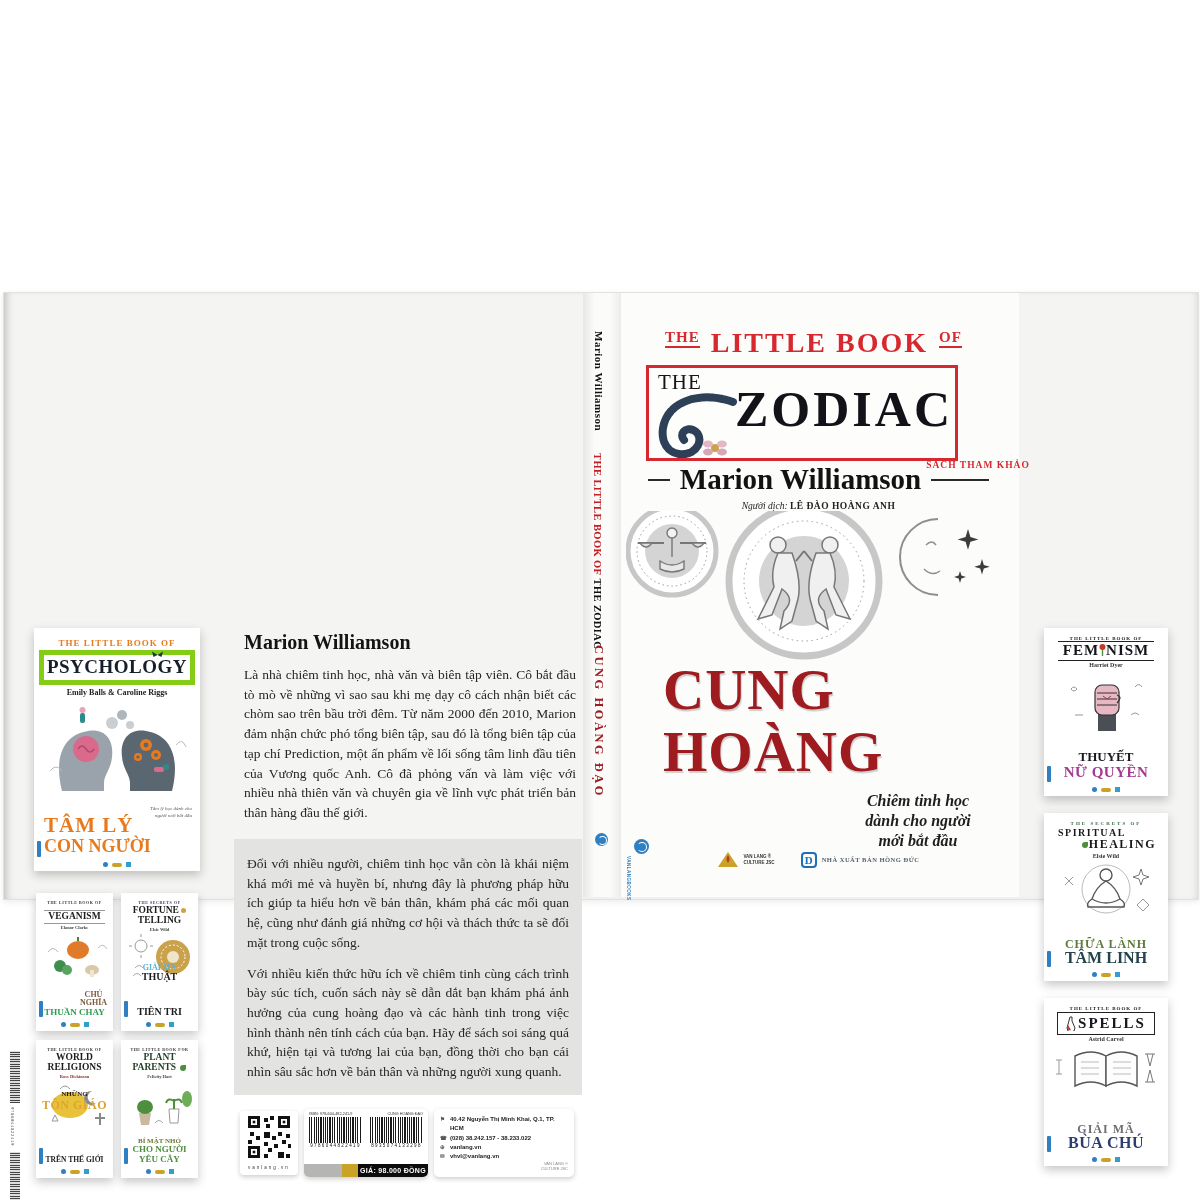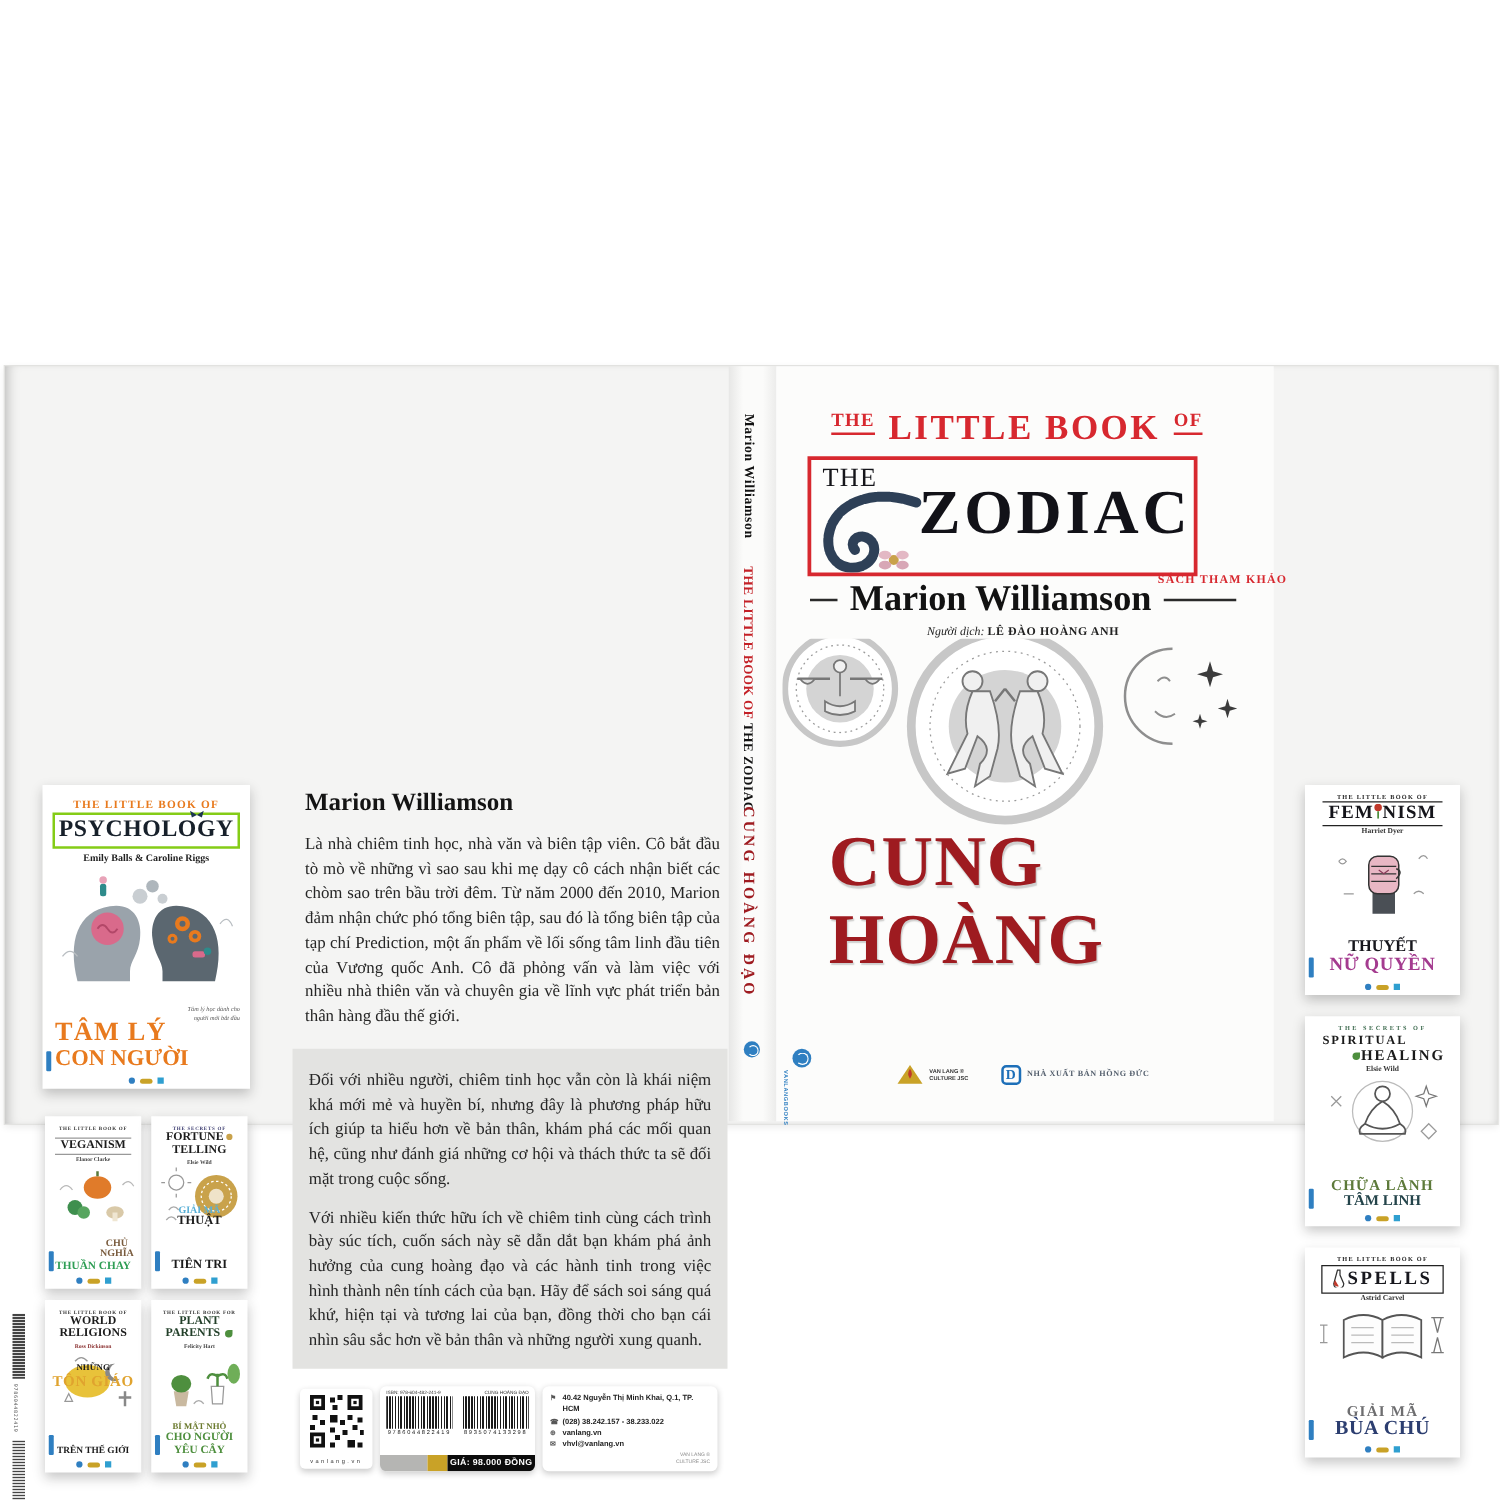--- a/index.html
+++ b/index.html
@@ -16,21 +16,21 @@
   
   .cover{position:absolute;background:#fff;box-shadow:0 4px 9px rgba(30,30,30,.25);overflow:hidden;text-align:center;}
   .cover .mini-logos{position:absolute;bottom:4px;left:0;right:0;display:flex;justify-content:center;gap:4px;align-items:center;}
   .dotblue{width:5px;height:5px;border-radius:50%;background:#2f7fc1;}
   .pillgold{width:10px;height:4px;border-radius:2px;background:#c9a227;}
   .sqblue{width:5px;height:5px;background:#2f9fd0;}
   .spine-mark{position:absolute;left:3px;bottom:14px;width:4px;height:16px;background:#2f7fc1;border-radius:1px;}
   
   .psy{left:30px;top:335px;width:166px;height:243px;padding-top:10px;box-sizing:border-box;}
   .psy .series{color:#e87a1e;font-weight:bold;font-size:9px;letter-spacing:1px;}
-  .psy .ttl{position:relative;display:inline-block;border:2px solid #84cc16;padding:1px 3px 2px;margin-top:2px;
+  .psy .ttl{position:relative;display:inline-block;border:5px solid #84cc16;padding:1px 3px 2px;margin-top:2px;
             font-weight:bold;font-size:19px;color:#17202a;letter-spacing:.5px;}
   .psy .auth{font-weight:bold;font-size:8px;margin-top:3px;color:#222;}
   .psy .vi{position:absolute;left:10px;bottom:16px;text-align:left;color:#e87a1e;font-weight:bold;line-height:1.02;margin-top:44px;}
   .psy .vi .l1{font-size:21px;letter-spacing:1px;}
   .psy .vi .l2{font-size:18px;}
   .psy .tag{position:absolute;right:8px;bottom:52px;width:52px;font-style:italic;font-size:5px;color:#555;text-align:right;line-height:1.3;}
   
   .thumb{width:77px;height:138px;padding-top:7px;box-sizing:border-box;}
   .thumb .series{font-size:4px;letter-spacing:.6px;color:#333;font-weight:bold;}
   .thumb .ttl{font-size:9.5px;font-weight:bold;color:#1c1c1c;line-height:1.05;margin-top:1px;}
@@ -130,21 +130,21 @@
   .fem .ttl{font-size:15px;font-weight:bold;color:#14141a;border-top:1px solid #222;border-bottom:1px solid #222;display:inline-block;padding:0 5px 1px;letter-spacing:1px;}
   .fem .vi{position:absolute;left:0;right:0;bottom:16px;font-weight:bold;line-height:1.08;}
   .fem .v1{font-size:13px;color:#17171d;}
   .fem .v2{font-size:15px;color:#a43b8f;letter-spacing:.5px;}
   .heal{left:1040px;top:520px;}
   .heal .series{color:#3e6b4f;letter-spacing:2px;}
   .heal .ttl1{font-size:10px;font-weight:bold;color:#1a1a1a;letter-spacing:1.5px;text-align:left;padding-left:14px;margin-top:1px;}
   .heal .ttl2{font-size:12px;font-weight:bold;color:#1a1a1a;letter-spacing:1.5px;text-align:right;padding-right:12px;margin-top:-1px;}
   .heal .vi{position:absolute;left:0;right:0;bottom:14px;font-weight:bold;line-height:1.05;}
   .heal .v1{font-size:12px;color:#5d7a3a;letter-spacing:1px;}
-  .heal .v2{font-size:12px;color:#24444a;}
+  .heal .v2{font-size:16px;color:#24444a;}
   .spel{left:1040px;top:705px;}
   .spel .box{display:inline-block;border:1px solid #222;padding:1px 8px 2px;margin-top:1px;}
   .spel .ttl{font-size:15px;font-weight:bold;color:#17171d;letter-spacing:2px;}
   .spel .vi{position:absolute;left:0;right:0;bottom:14px;font-weight:bold;line-height:1.05;}
   .spel .v1{font-size:12px;color:#6e6e70;letter-spacing:1px;}
   .spel .v2{font-size:16px;color:#2c3e70;letter-spacing:.5px;}
   .leafdot{display:inline-block;width:6px;height:6px;border-radius:50% 0 50% 50%;background:#4e8f3e;vertical-align:middle;margin:0 1px;}
 </style>
 </head>
 <body>
@@ -482,20 +482,25 @@
           <path d="M356,48 l1.8,6 6,1.8 -6,1.8 -1.8,6 -1.8,-6 -6,-1.8 6,-1.8 Z" fill="#3c3c3c"></path>
           <path d="M334,60 l1.4,4.6 4.6,1.4 -4.6,1.4 -1.4,4.6 -1.4,-4.6 -4.6,-1.4 4.6,-1.4 Z" fill="#3c3c3c"></path>
         </g>
       </svg>
 
       <div class="fc-title">
         <div>CUNG</div>
         <div>HOÀNG</div>
       </div>
 
+      <div class="fc-tagline">
+        <div>Chiêm tinh học</div>
+        <div>dành cho người</div>
+        <div>mới bắt đầu</div>
+      </div>
 
       <div class="fc-bookslogo">
         <div class="swirl"></div>
         <div class="vt">VANLANGBOOKS</div>
       </div>
 
       <div class="fc-publishers">
         <div class="pub1">
           <svg width="22" height="17">
             <path d="M11,1 L21,16 L1,16 Z" fill="#c9a227"></path>

